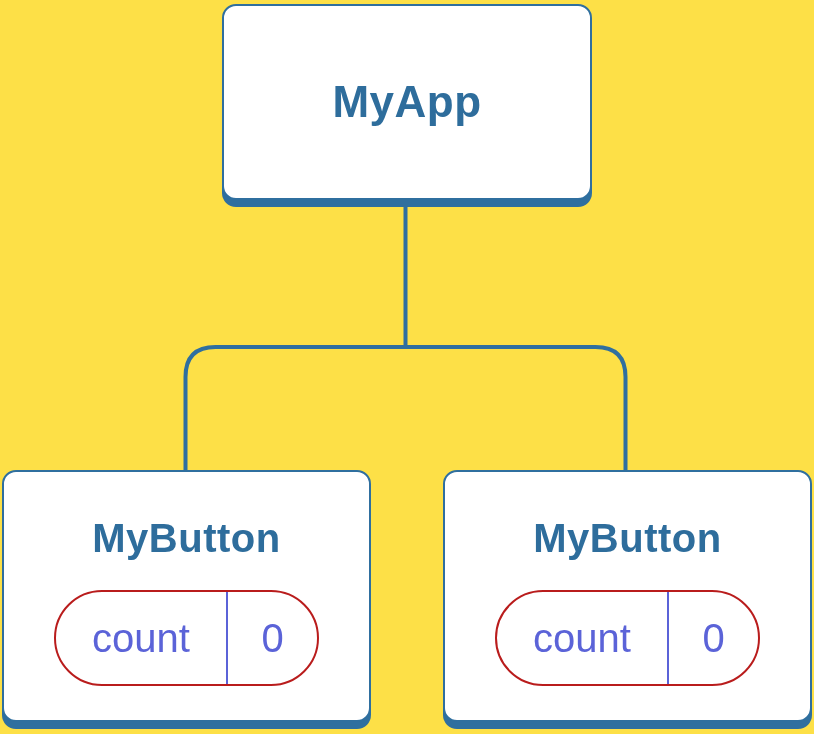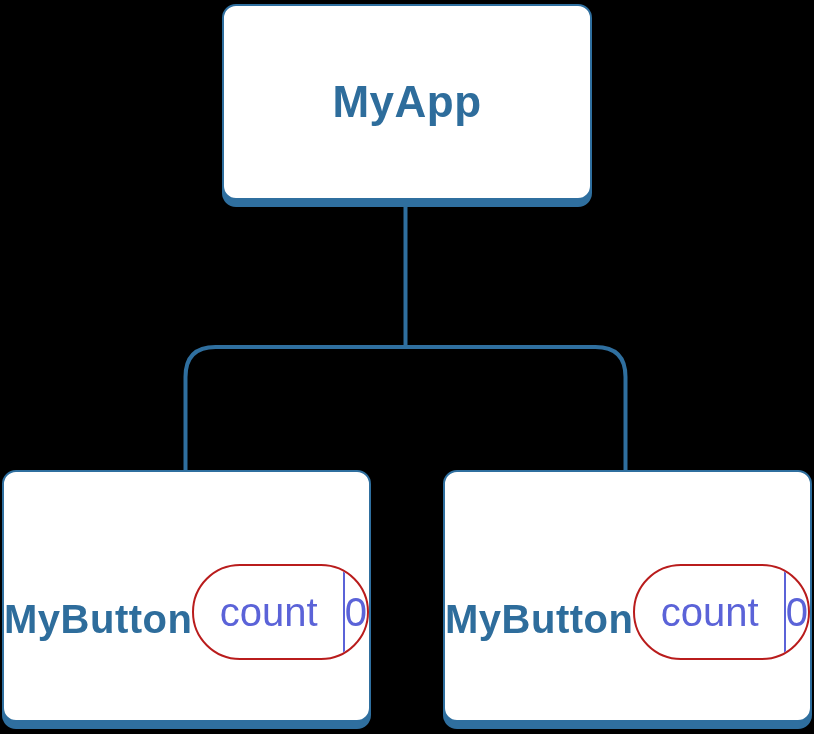--- a/index.html
+++ b/index.html
@@ -3,21 +3,21 @@
 <meta charset="utf-8">
 <style>
   html, body {
     margin: 0;
     padding: 0;
   }
   .canvas {
     position: relative;
     width: 814px;
     height: 734px;
-    background: #000000;
+    background: #fde047;
     overflow: hidden;
     font-family: "Liberation Sans", sans-serif;
   }
   .connector {
     position: absolute;
     left: 0;
     top: 0;
     width: 814px;
     height: 734px;
     pointer-events: none;
@@ -42,21 +42,21 @@
     height: 196px;
     display: flex;
     align-items: center;
     justify-content: center;
   }
   .card-child {
     top: 470px;
     width: 369px;
     height: 252px;
     display: flex;
-    flex-direction: row;
+    flex-direction: column;
     align-items: center;
   }
   .card-child.left  { left: 2px; }
   .card-child.right { left: 443px; }
   .title {
     color: #2E6D9C;
     font-weight: 600;
     letter-spacing: 0.5px;
     line-height: 1;
     white-space: nowrap;

